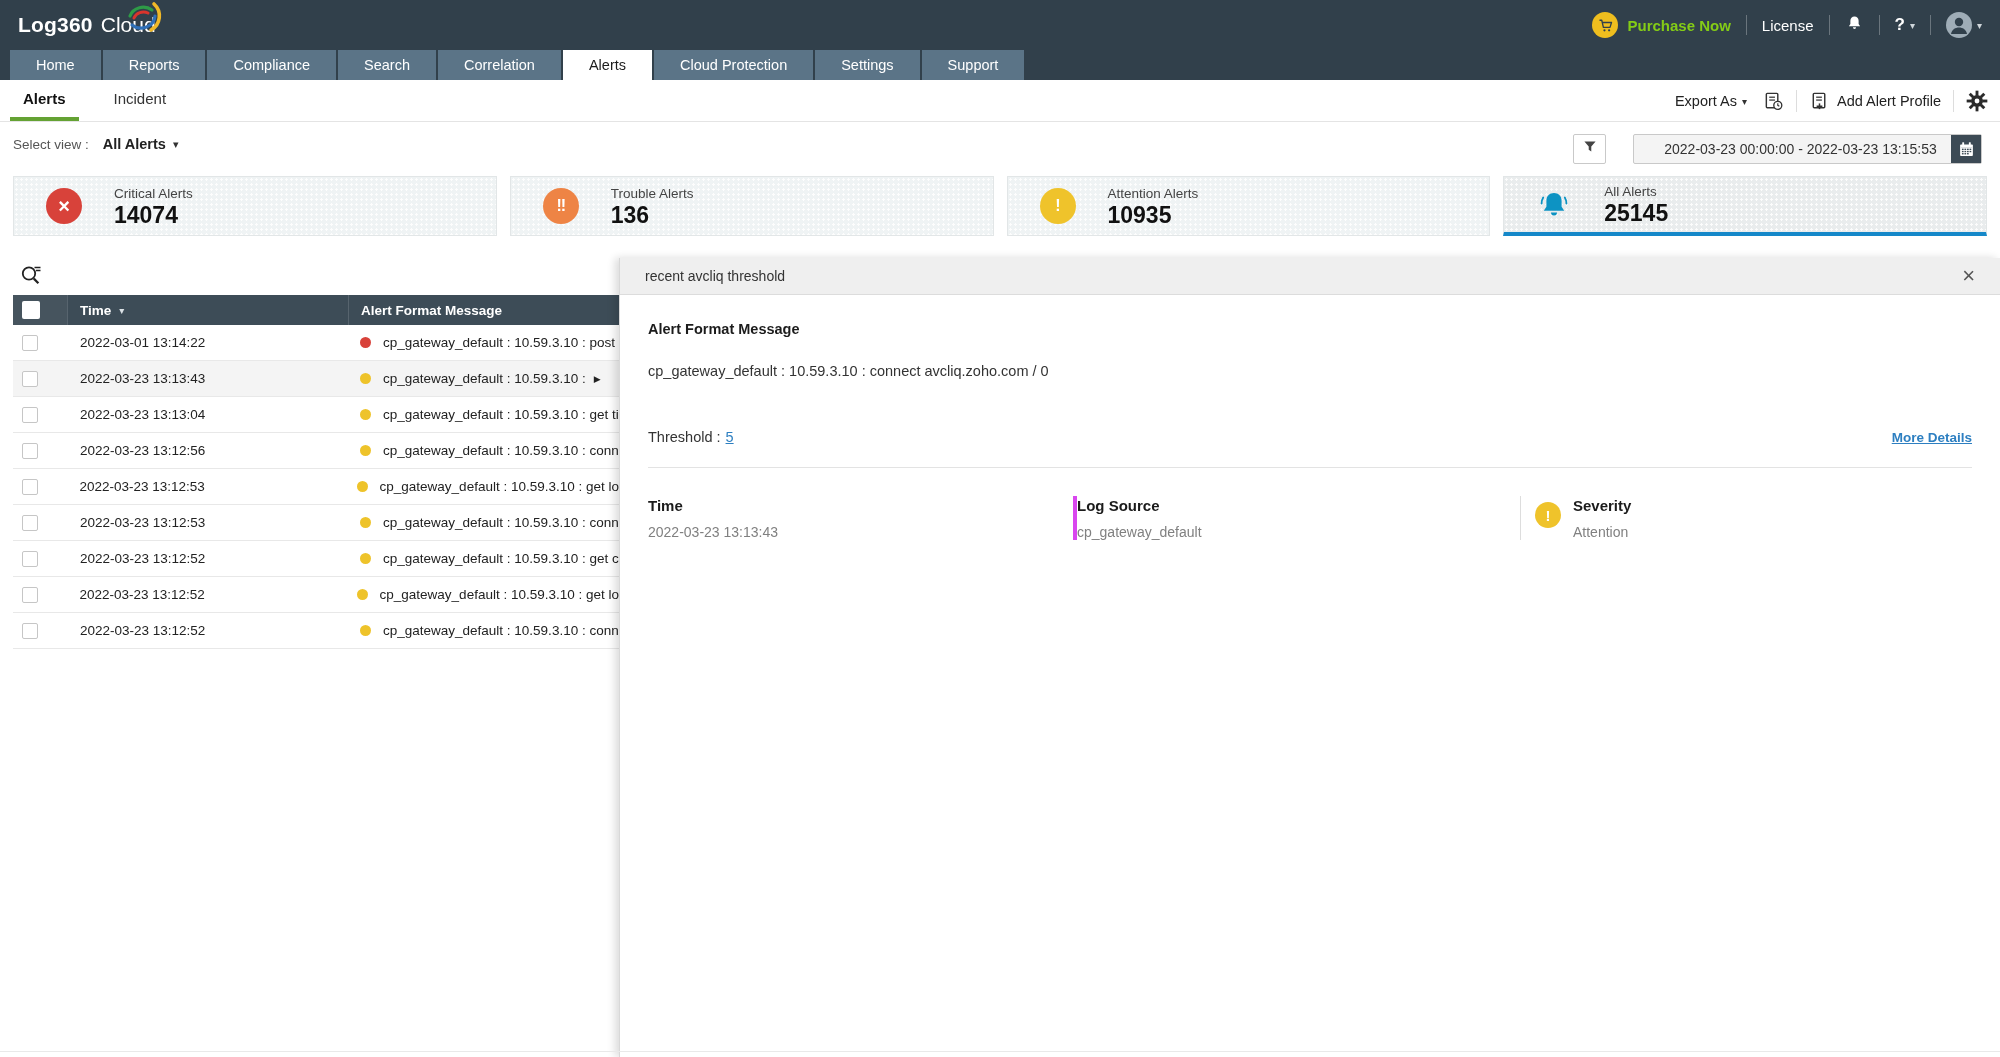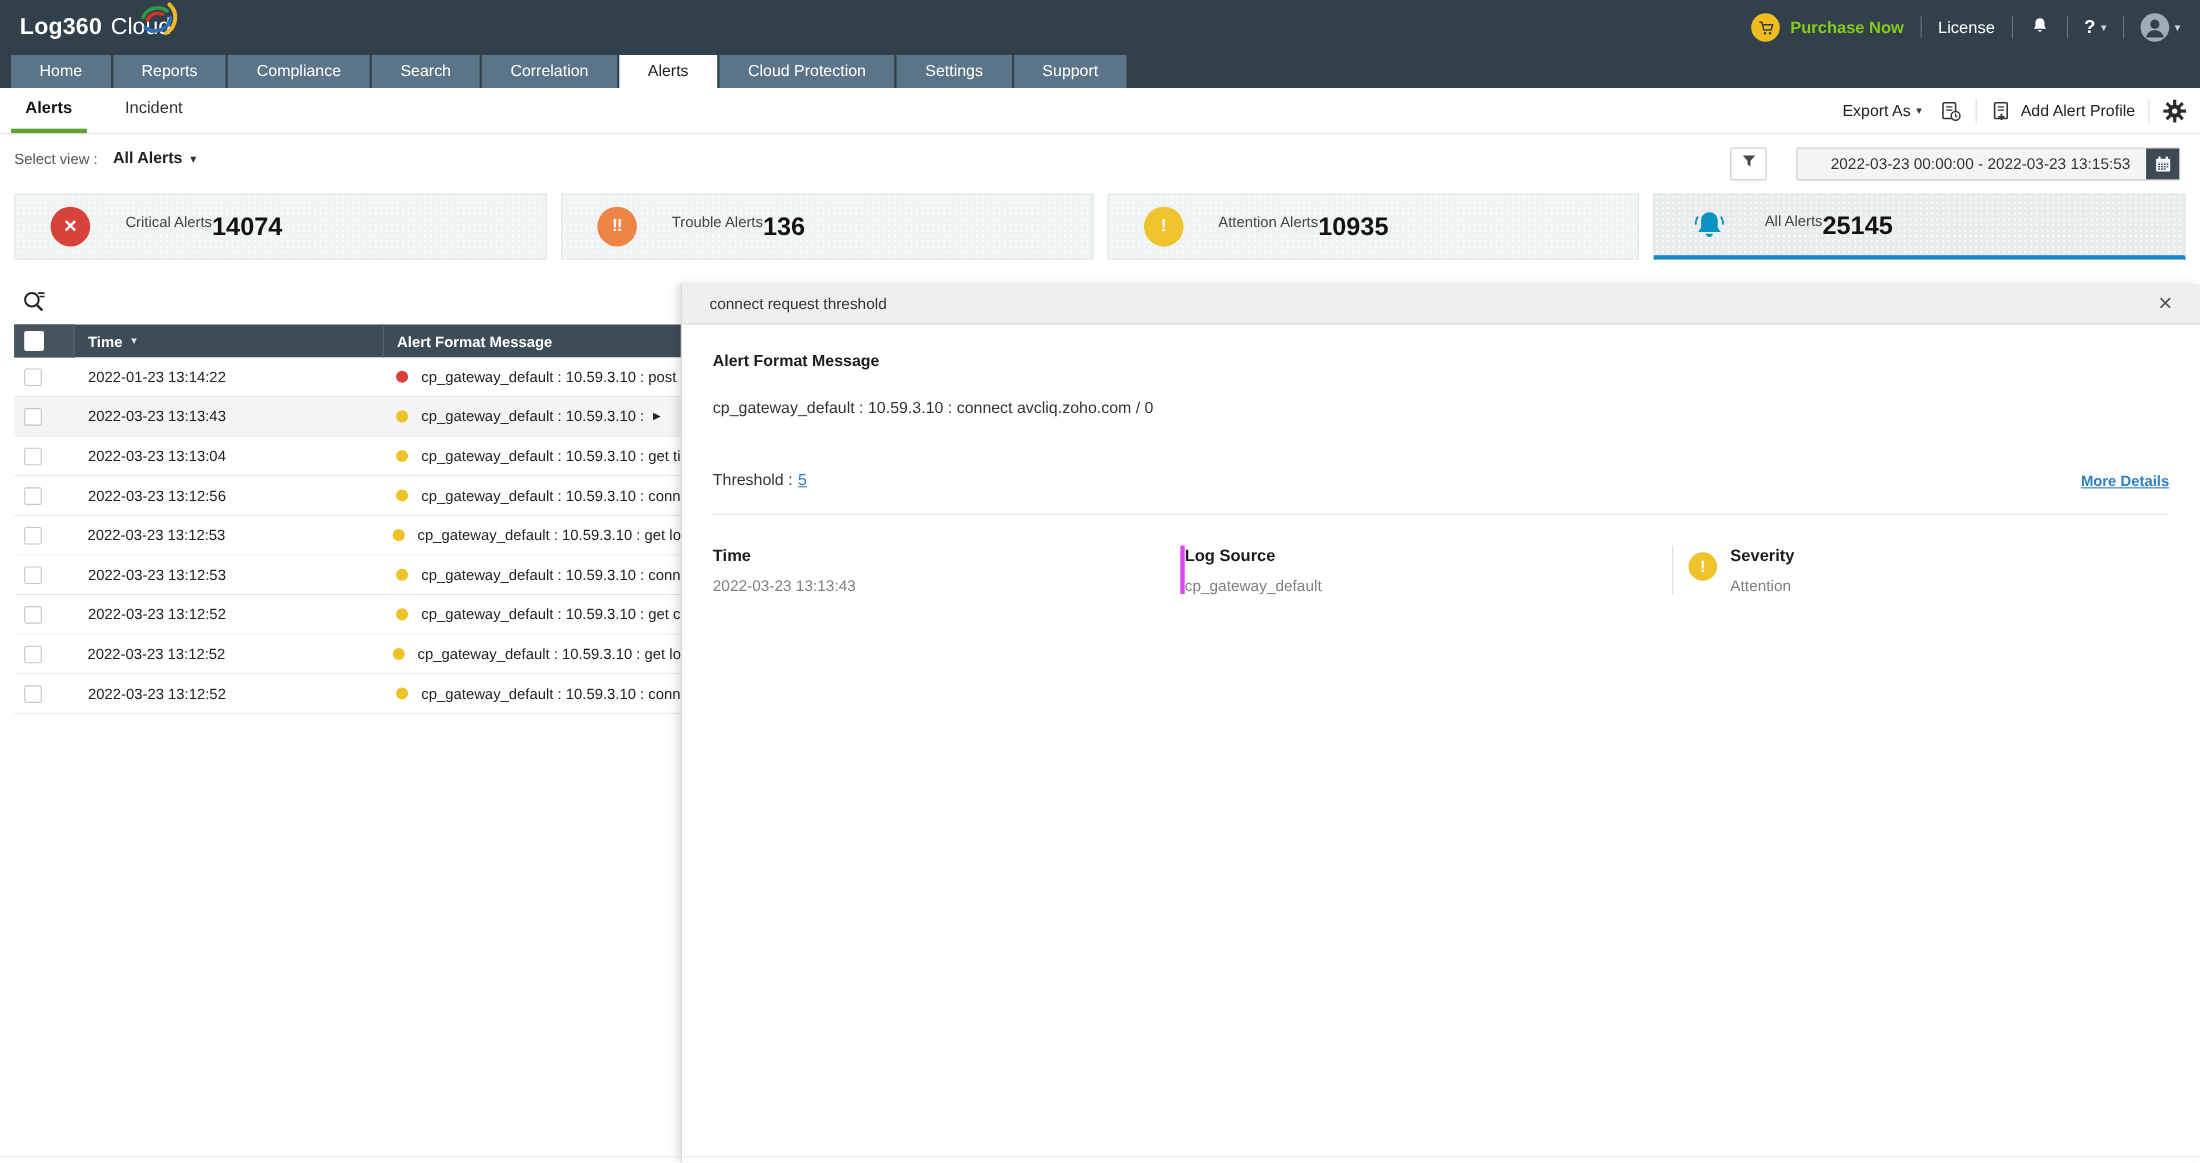--- a/index.html
+++ b/index.html
@@ -62,21 +62,21 @@
   .cards { position:absolute; left:13px; top:176px; width:1974px; height:60px; display:flex; gap:13px; }
   .card { flex:1; border:1px solid #e2e6e7; background-color:#eff3f4;
     background-image:radial-gradient(rgba(255,255,255,.85) 1px, transparent 1.3px);
     background-size:5px 5px; display:flex; align-items:center; padding-left:32px; cursor:pointer; }
   .card.selected { background-color:#e9eced; border-bottom:4px solid #1588c9; }
   .cicon { width:36px; height:36px; border-radius:50%; display:flex; align-items:center;
     justify-content:center; color:#fff; flex:0 0 36px; }
   .cicon.glyph-x { font-size:20px; font-weight:700; }
   .cicon.glyph-bang { font-size:16px; font-weight:700; letter-spacing:-1px; }
   .cicon.bell-wrap { background:transparent !important; }
-  .ctxt { margin-left:32px; display:flex; flex-direction:row; justify-content:center; }
+  .ctxt { margin-left:32px; display:flex; flex-direction:column; justify-content:center; }
   .clabel { font-size:13.5px; color:#444; line-height:17px; }
   .cvalue { font-size:23px; font-weight:700; color:#111; line-height:26px; }
 
   
   .ltable { position:absolute; left:13px; top:258px; width:606px; }
   .searchrow { height:37px; display:flex; align-items:center; padding-left:6px; }
   .thead { height:30px; display:flex; align-items:stretch; background:#3d4c57; color:#fff; }
   .th-cbx { width:55px; background:#46545e; border-right:1px solid #57646e; display:flex;
     align-items:center; padding-left:9px; }
   .th-time { width:280px; display:flex; align-items:center; padding-left:12px; font-size:13.5px;
@@ -346,21 +346,21 @@
       </div>
       <div class="th-msg">
         <span>Alert Format Message</span>
       </div>
     </div>
 
     <div class="trow">
       <span class="td-cbx">
           <span class="rcbx"></span>
         </span>
-      <span class="td-time">2022-01-23 13:14:22</span>
+      <span class="td-time">2022-03-01 13:14:22</span>
       <span class="td-msg">
         <span class="dot" style="background-color: rgb(216, 66, 58);"></span>
         <span class="msgtxt">cp_gateway_default : 10.59.3.10 : post</span>
       </span>
     </div>
     <div class="trow selected">
       <span class="td-cbx">
           <span class="rcbx"></span>
         </span>
       <span class="td-time">2022-03-23 13:13:43</span>
@@ -437,21 +437,21 @@
       <span class="td-time">2022-03-23 13:12:52</span>
       <span class="td-msg">
         <span class="dot" style="background-color: rgb(238, 195, 42);"></span>
         <span class="msgtxt">cp_gateway_default : 10.59.3.10 : conn</span>
       </span>
     </div>
   </div>
 
   <div class="panel">
     <div class="panel-hdr">
-      <span class="panel-title">connect request threshold</span>
+      <span class="panel-title">recent avcliq threshold</span>
       <span class="panel-close">×</span>
     </div>
     <div class="panel-body">
       <div class="pb-heading">Alert Format Message</div>
       <div class="pb-msg">cp_gateway_default : 10.59.3.10 : connect avcliq.zoho.com / 0</div>
       <div class="pb-threshrow">
         <span class="pb-thresh">Threshold :</span>
         <span class="pb-threshlink">5</span>
         <span class="pb-more">More Details</span>
       </div>

